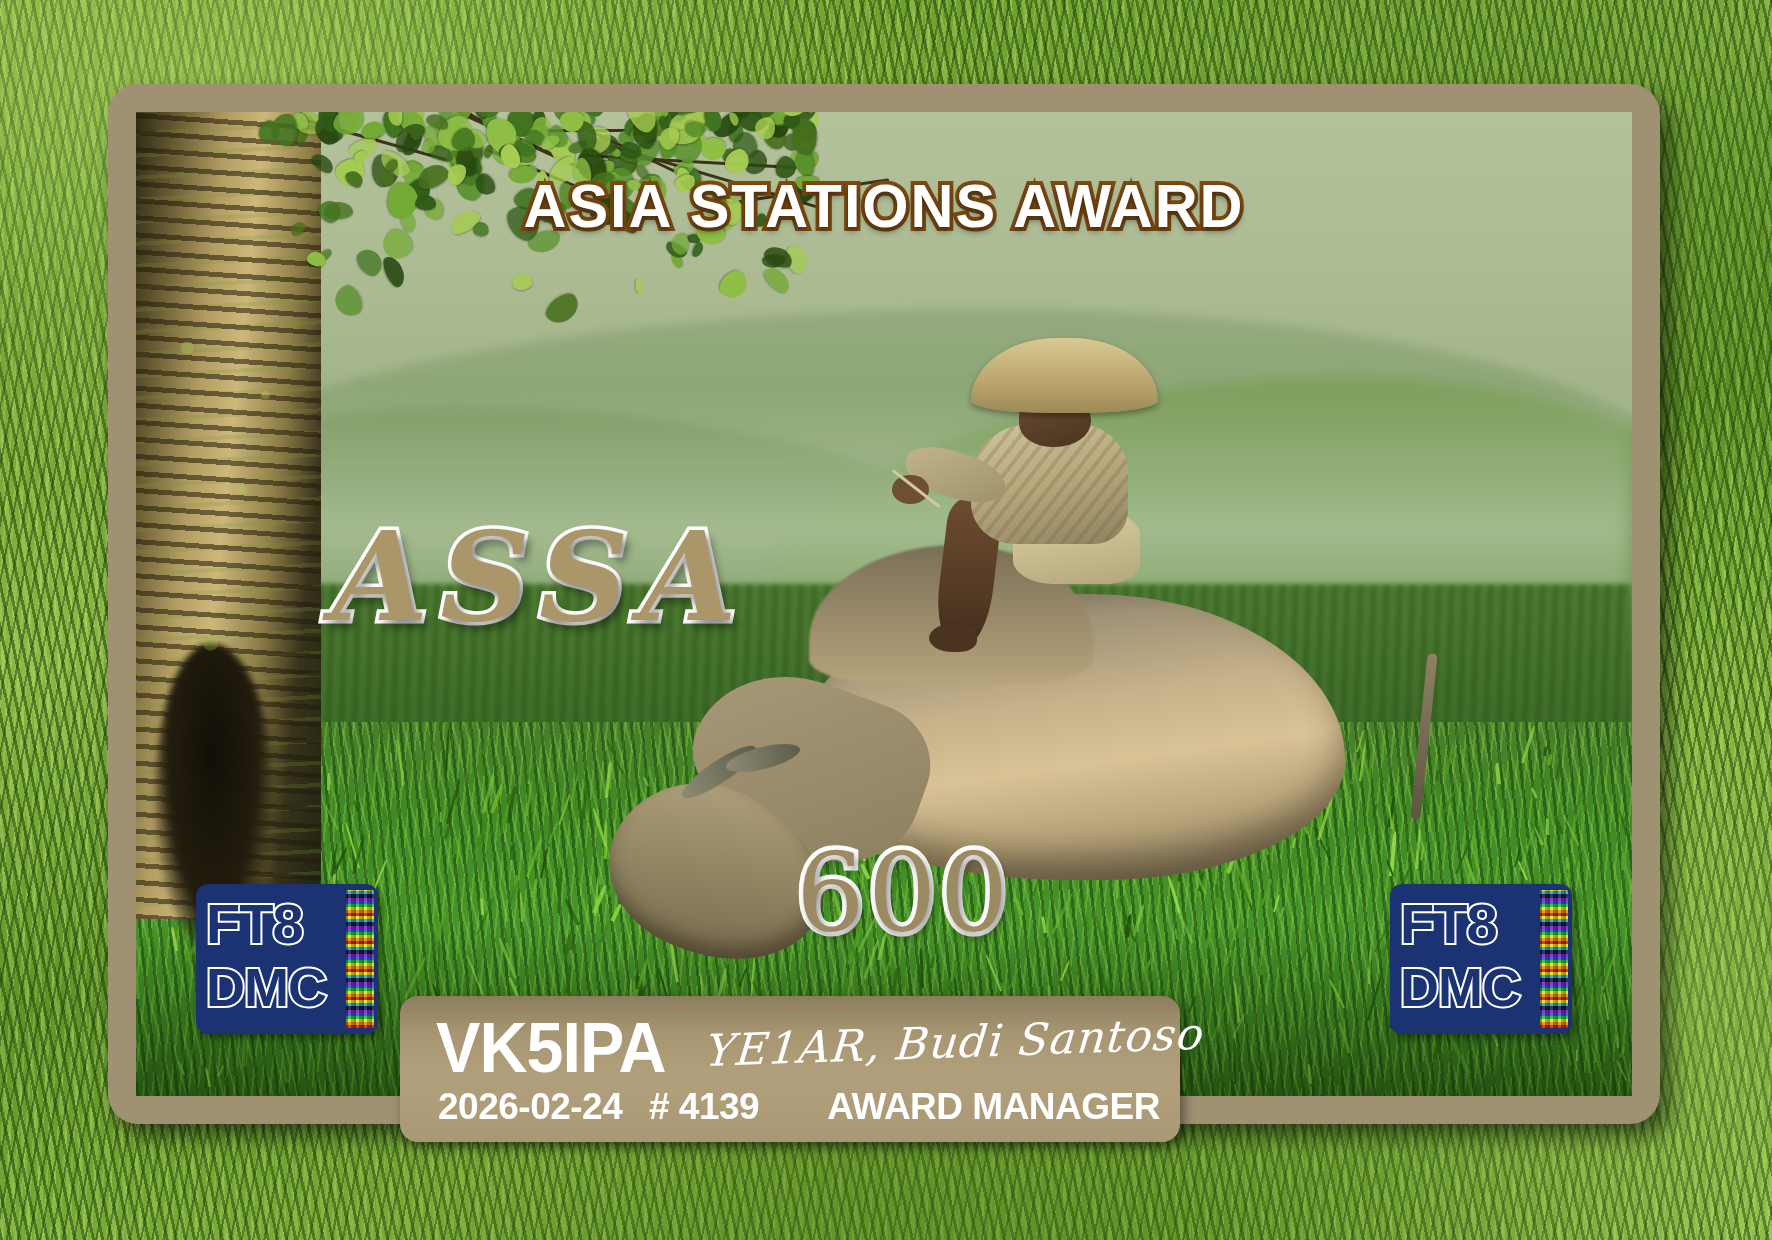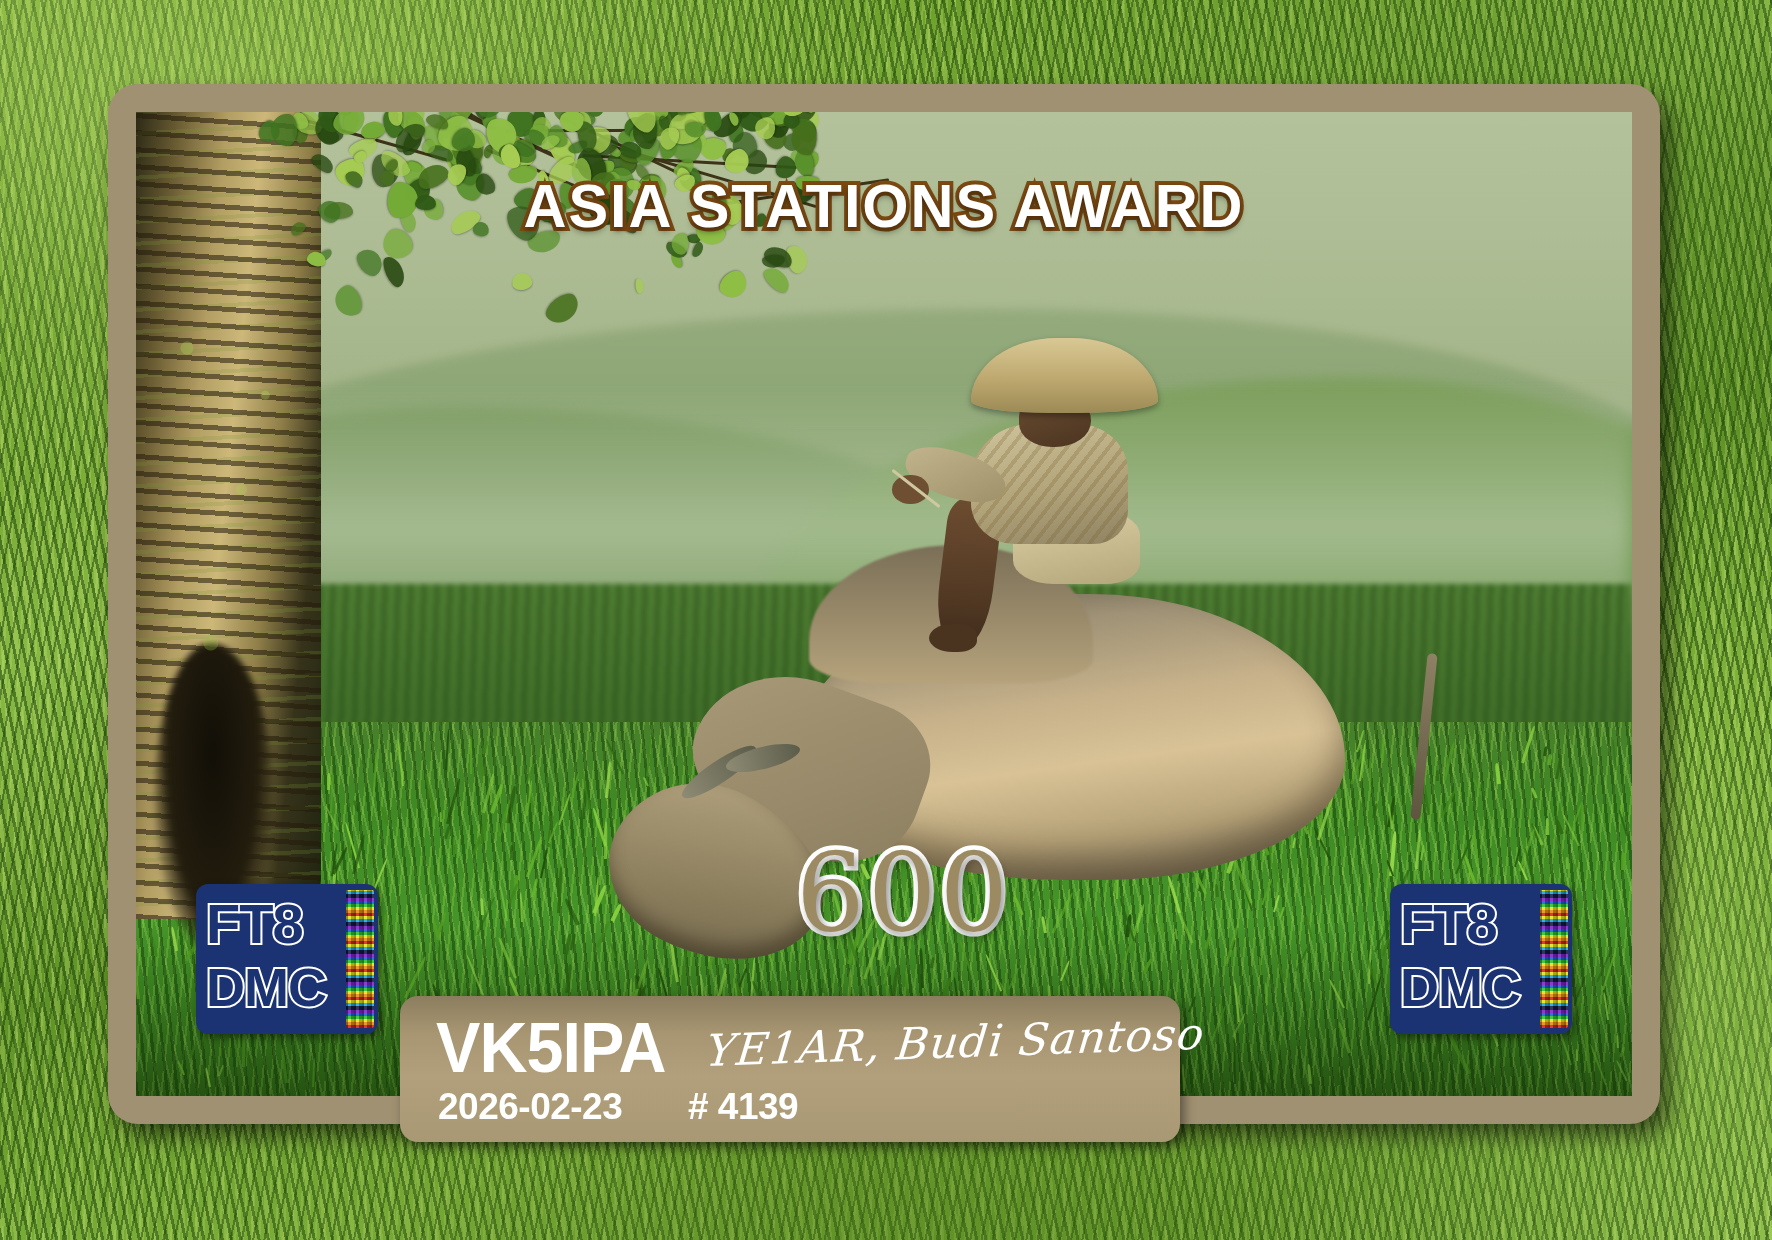--- a/index.html
+++ b/index.html
@@ -1222,20 +1222,21 @@
         <div class="rd" id="rd-torso"></div>
         <div class="rd" id="rd-arm"></div>
         <div class="rd" id="rd-hand"></div>
         <div class="rd" id="rd-rope"></div>
         <div class="rd" id="rd-face"></div>
         <div class="rd" id="rd-hat"></div>
       </div>
     </div>
 
     <div id="title">ASIA STATIONS AWARD</div>
+    <div id="assa">ASSA</div>
     <div id="count">600</div>
 
     <div class="ft8-logo" id="ft8-left">
       <div class="lgtext lg-ft8">FT8</div>
       <div class="lgtext lg-dmc">DMC</div>
       <div class="waterfall"></div>
     </div>
 
     <div class="ft8-logo" id="ft8-right">
       <div class="lgtext lg-ft8">FT8</div>
@@ -1246,20 +1247,21 @@
   </div>
 
   <div id="info-panel">
 
     <div id="row-main">
       <div id="callsign">VK5IPA</div>
       <div id="signature">YE1AR, Budi Santoso</div>
     </div>
 
     <div id="row-meta">
-      <span id="award-date">2026-02-23</span>
+      <span id="award-date">2026-02-24</span>
       <span id="award-serial"># 4139</span>
+      <span id="award-role">AWARD MANAGER</span>
     </div>
 
 
   </div>
 
 </div>
 
 </body></html>

